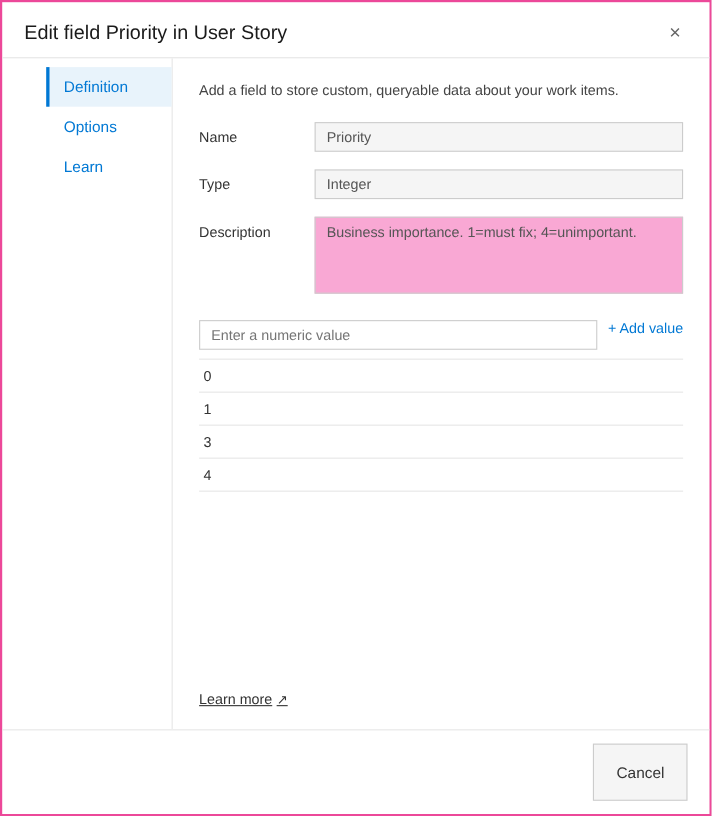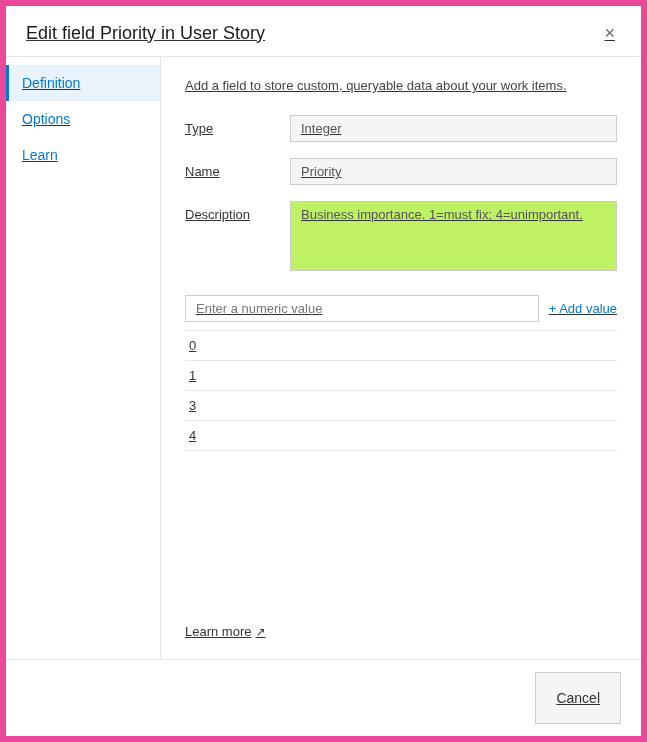--- a/index.html
+++ b/index.html
@@ -12,26 +12,25 @@
       height: 742px;
       display: flex;
       align-items: center;
       justify-content: center;
       background: #f0f0f0;
     }
     .dialog {
       width: 647px;
       height: 742px;
       background: #fff;
-      border: 6px solid #ec4899;
+      border: 2px solid #ec4899;
       box-shadow: 0 4px 20px rgba(0,0,0,0.2);
       display: flex;
       flex-direction: column;
       position: relative;
-      text-decoration: underline;
     }
     .dialog-header {
       padding: 16px 20px 12px 20px;
       border-bottom: 1px solid #e5e5e5;
       display: flex;
       align-items: center;
       justify-content: space-between;
     }
     .dialog-title {
       font-size: 18px;
@@ -56,20 +55,21 @@
       width: 155px;
       border-right: 1px solid #e5e5e5;
       padding-top: 8px;
       flex-shrink: 0;
     }
     .sidebar-item {
       padding: 10px 16px;
       cursor: pointer;
       font-size: 14px;
       color: #0078d4;
+      margin-left: 40px;
     }
     .sidebar-item.active {
       background: #e8f3fb;
       color: #0078d4;
       font-weight: 500;
       border-left: 3px solid #0078d4;
       padding-left: 13px;
     }
     .main-content {
       flex: 1;
@@ -103,21 +103,21 @@
       background: #f5f5f5;
       color: #555;
       font-size: 13px;
       font-family: inherit;
       outline: none;
     }
     .field-textarea {
       flex: 1;
       padding: 5px 10px;
       border: 1px solid #ccc;
-      background: #bef264;
+      background: #f9a8d4;
       color: #555;
       font-size: 13px;
       font-family: inherit;
       outline: none;
       height: 70px;
       resize: none;
     }
     .picklist-section {
       display: flex;
       align-items: flex-start;
@@ -128,21 +128,21 @@
       padding-top: 6px;
       font-size: 13px;
       color: #333;
       flex-shrink: 0;
     }
     .picklist-content {
       flex: 1;
     }
     .picklist-input-row {
       display: flex;
-      align-items: center;
+      align-items: flex-start;
       margin-bottom: 8px;
     }
     .picklist-input {
       flex: 1;
       padding: 5px 10px;
       border: 1px solid #ccc;
       background: #fff;
       color: #aaa;
       font-size: 13px;
       font-family: inherit;
@@ -236,27 +236,27 @@
       </div>
       <div class="sidebar-item">
         <span>Learn</span>
       </div>
     </nav>
 
     <div class="main-content">
       <p class="subtitle">Add a field to store custom, queryable data about your work items.</p>
 
       <div class="field-row">
+        <label class="field-label">Name</label>
+        <input class="field-input" type="text" readonly="" value="Priority" style="">
+      </div>
+
+      <div class="field-row">
         <label class="field-label">Type</label>
         <input class="field-input" type="text" readonly="" value="Integer" style="">
-      </div>
-
-      <div class="field-row">
-        <label class="field-label">Name</label>
-        <input class="field-input" type="text" readonly="" value="Priority" style="">
       </div>
 
       <div class="field-row">
         <label class="field-label">Description</label>
         <textarea class="field-textarea" readonly="" style="">Business importance. 1=must fix; 4=unimportant.</textarea>
       </div>
 
       <div class="picklist-section">
         <div class="picklist-content">
           <div class="picklist-input-row">

